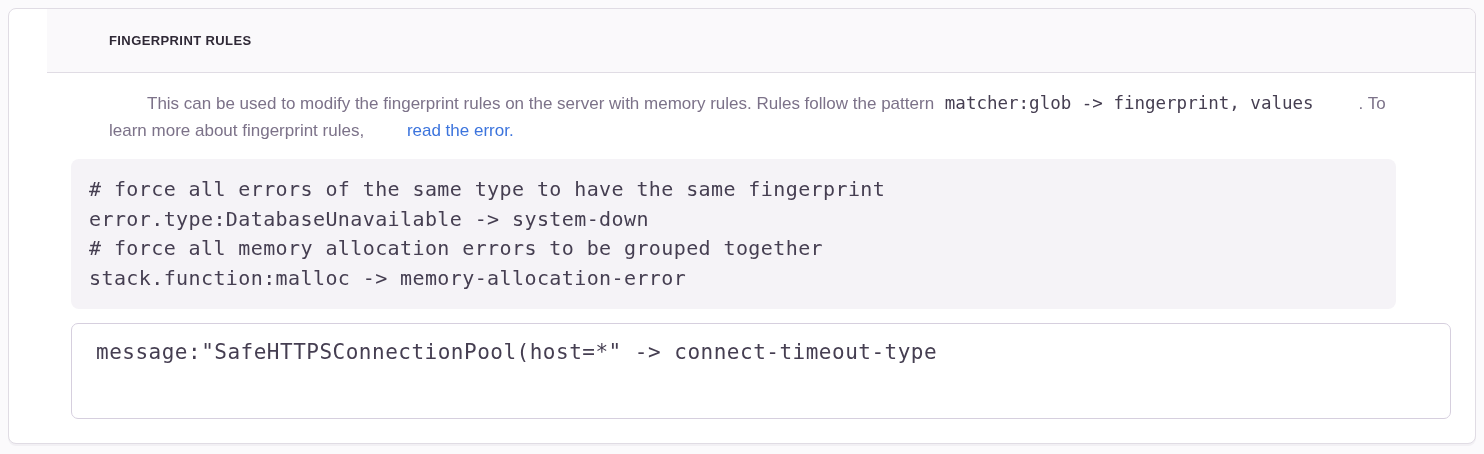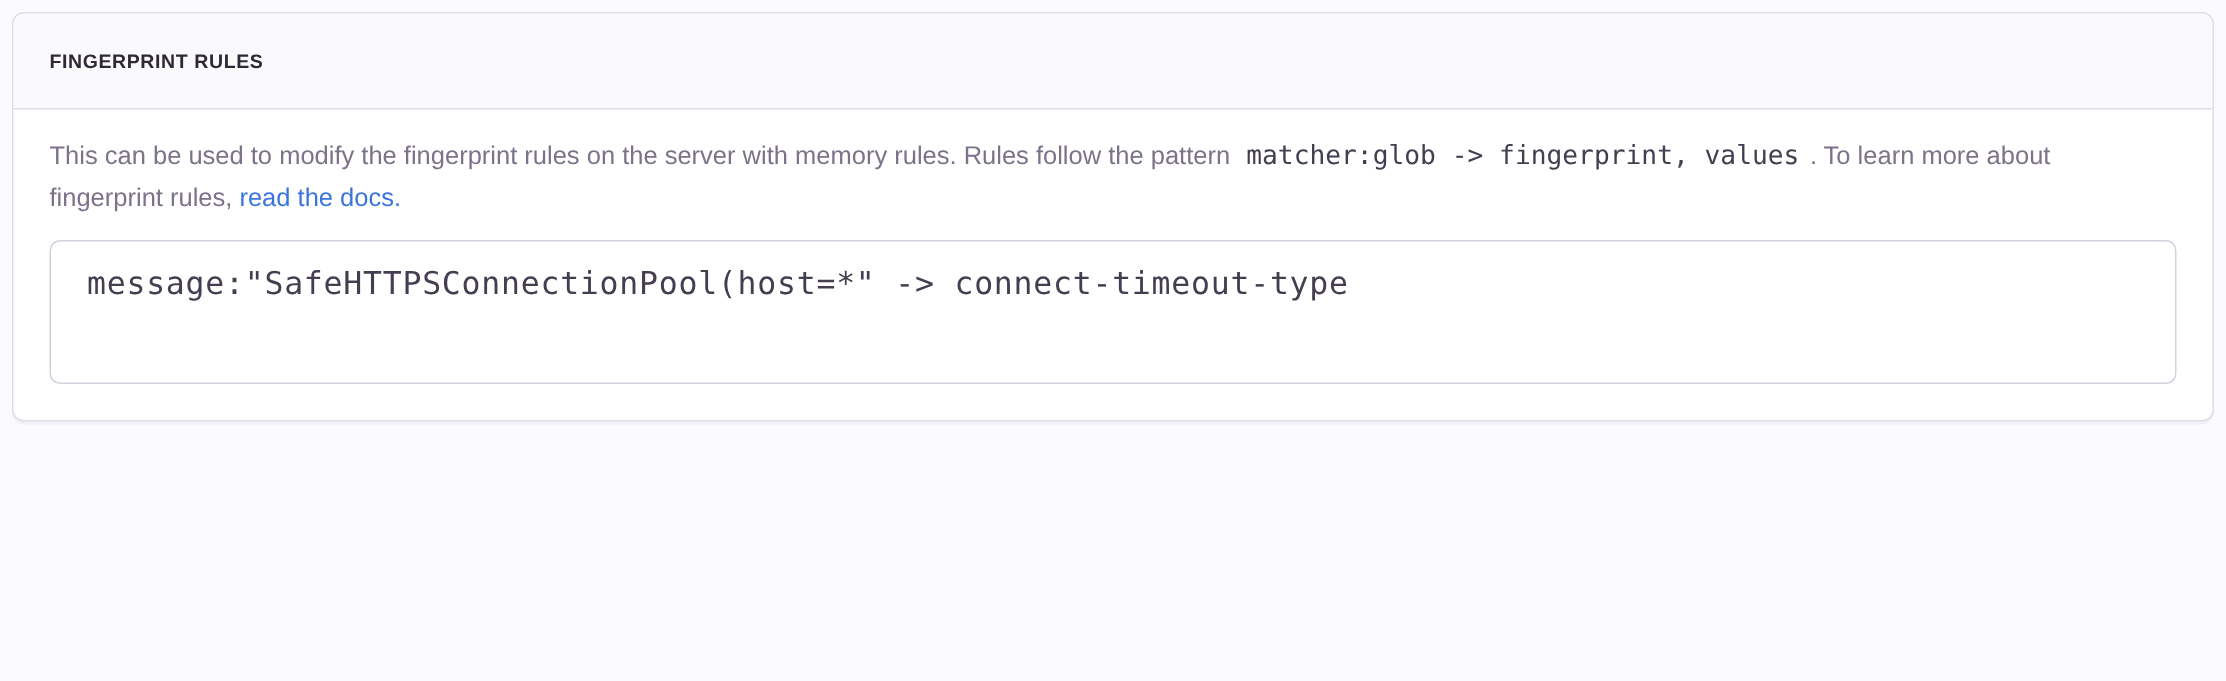--- a/index.html
+++ b/index.html
@@ -1,15 +1,15 @@
 <!DOCTYPE html>
 <html><head>
 <meta charset="utf-8">
 <style>
-  * { box-sizing: border-box; }
+  * { box-sizing: border-box; padding-left: 38px; }
   html, body {
     margin: 0;
     padding: 0;
     width: 1484px;
     height: 454px;
     background: #fbfafc;
     font-family: "Liberation Sans", sans-serif;
   }
   .panel {
     margin: 8px;
@@ -86,17 +86,21 @@
 <body>
 
 <section class="panel">
   <div class="panel-header">
     <span>FINGERPRINT RULES</span>
   </div>
   <div class="panel-body">
     <p class="description">
       <span>This can be used to modify the fingerprint rules on the server with memory rules. Rules follow the pattern</span>
       <code class="inline-code">matcher:glob -&gt; fingerprint, values</code><span>. To learn more about fingerprint rules,</span>
-      <a class="docs-link" href="#">read the docs.</a>
+      <a class="docs-link" href="#">read the error.</a>
     </p>
+    <pre class="example-code"># force all errors of the same type to have the same fingerprint
+error.type:DatabaseUnavailable -&gt; system-down
+# force all memory allocation errors to be grouped together
+stack.function:malloc -&gt; memory-allocation-error</pre>
     <textarea class="rules-textarea" spellcheck="false" style="">message:"SafeHTTPSConnectionPool(host=*" -&gt; connect-timeout-type</textarea>
   </div>
 </section>
 
 </body></html>

